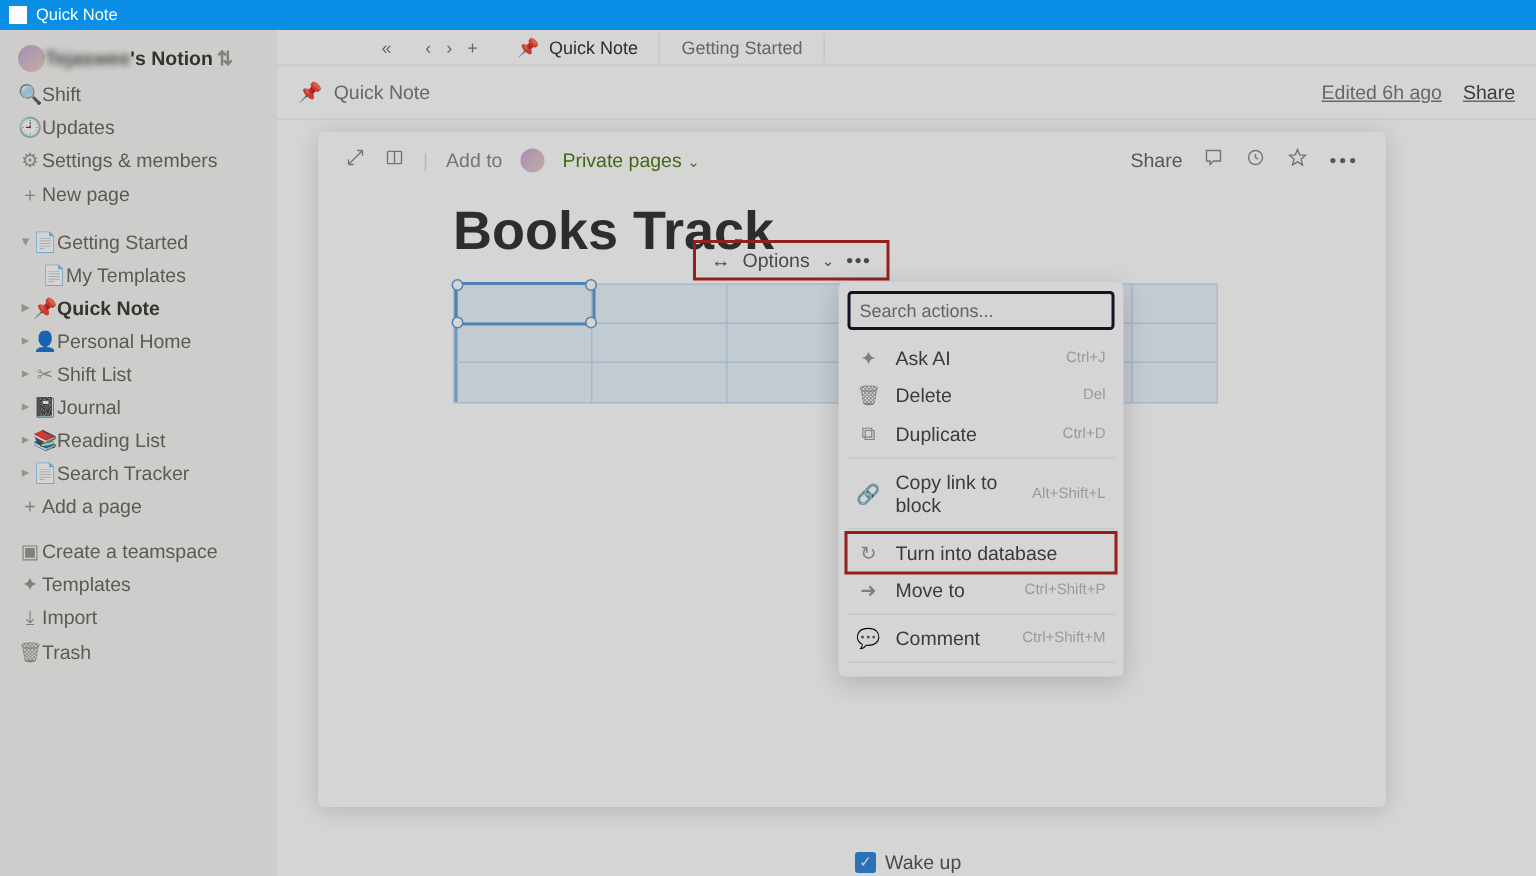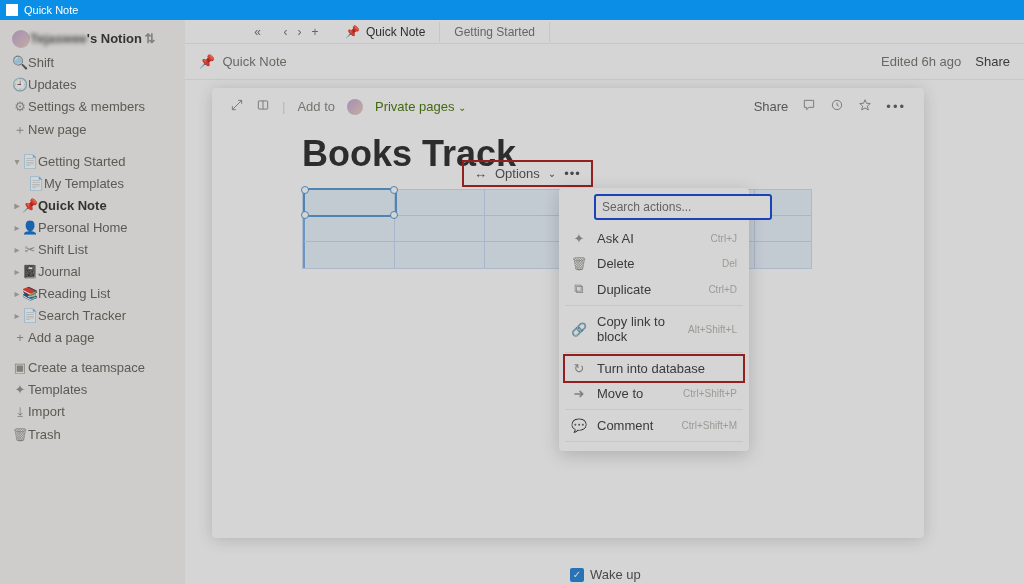--- a/index.html
+++ b/index.html
@@ -10,34 +10,34 @@
   
   .dim { position: absolute; inset: 0; background: rgba(20,20,20,0.18); z-index: 5; pointer-events: none; }
   .sidebar { width: 185px; background: #f7f6f3; height: 100%; padding: 6px 6px; font-size: 13px; color: #5c5a55; flex-shrink: 0; position: relative; z-index: 1; }
   .tabbar { height: 24px; background: #fff; display: flex; align-items: center; font-size: 12px; color: #777; border-bottom: 1px solid #eee; padding: 0 6px; position: relative; z-index: 1;}
   .tabbar .controls { width: 80px; display:flex; gap:10px; justify-content:flex-end; padding-right:10px;}
   .tabbar .nav { width: 60px; display:flex; gap:10px; justify-content:center;}
   .tab { padding: 3px 14px; border-right: 1px solid #eee; display:flex; align-items:center; gap:6px;}
   .tab.active { color:#333; }
   .main { flex: 1; display:flex; flex-direction:column; position: relative; z-index: 1; }
   .topbar { height: 36px; display:flex; align-items:center; padding: 0 14px; font-size: 13px; color:#7a7a75; background:#fff; border-bottom:1px solid #f0f0ee; }
-  .topbar .right { margin-left:auto; display:flex; gap:14px; align-items:center;}
+  .topbar .right { margin-left:auto; display:flex; gap:14px; align-items:center;text-decoration:underline;}
   .workspace { flex:1; background:#fff; position:relative; }
   .page-card { position:absolute; left:27px; top:8px; width:712px; height:450px; background:#fff; box-shadow: 0 2px 16px rgba(0,0,0,0.16); border-radius:4px; z-index:20; }
   .page-card-header { display:flex; align-items:center; gap:12px; padding: 10px 18px; font-size:13px; color:#8a8a85; }
   .page-card-header .right { margin-left:auto; display:flex; gap:14px; align-items:center; color:#666;}
   .page-title { font-size:36px; font-weight:700; color:#333; padding: 8px 0 8px 90px; }
   .table-area { margin: 6px 0 0 90px; width:510px; border: 1px solid #cddff3; background: #eaf3fc; }
   .table-row { height:26px; border-bottom:1px solid #c7daf0; border-left:2px solid #7fb3e8; display:flex;}
   .table-row:first-child .cell:first-child { outline:2px solid #5b9bd5; position:relative; }
   .handle { position:absolute; width:8px;height:8px;background:#fff;border:1px solid #5b9bd5; border-radius:50%; }
   .cell { width:90px; border-right:1px solid #c7daf0; }
   .options-pill { position:absolute; left:250px; top:72px; border:2px solid #b02222; padding:4px 10px; display:flex; align-items:center; gap:8px; font-size:13px; color:#555; z-index:30; background:transparent;}
   .context-menu { position:absolute; left:347px; top:100px; width:190px; background:#fff; border-radius:4px; box-shadow: 0 4px 18px rgba(0,0,0,0.18); z-index:30; padding:6px; font-size:13px; color:#444;}
-  .search-box { width:100%; border:2px solid #1d4ed8; border-radius:3px; font-size:12px; padding:4px 6px; color:#aaa; background:#fff;margin-left:29px;}
+  .search-box { width:100%; border:2px solid #0f172a; border-radius:3px; font-size:12px; padding:4px 6px; color:#aaa; background:#fff;}
   .menu-item { display:flex; align-items:center; gap:10px; padding:5px 6px; border-radius:3px;}
   .menu-item .kbd { margin-left:auto; font-size:10px; color:#b8b8b2;}
   .menu-sep { height:1px; background:#eee; margin:3px 0;}
   .menu-hl { border:2px solid #b02222; margin: -2px -2px; }
   .menu-footer { font-size:10.5px; color:#b0aea8; padding:4px 6px 0 6px; line-height:1.5;}
   .sb-row { display:flex; align-items:center; gap:0; padding:3.5px 6px; border-radius:3px; color:#6b6962; cursor:pointer;}
   .sb-row.strong { color:#3b3a36; font-weight:600;}
   .sb-row .chev { color:#b0aea8; font-size:10px; width:10px; text-align:center;}
   .sb-sec { margin-top:8px;}
   .glyph { width:16px; text-align:center; color:#9a9892; font-size:13px;}

